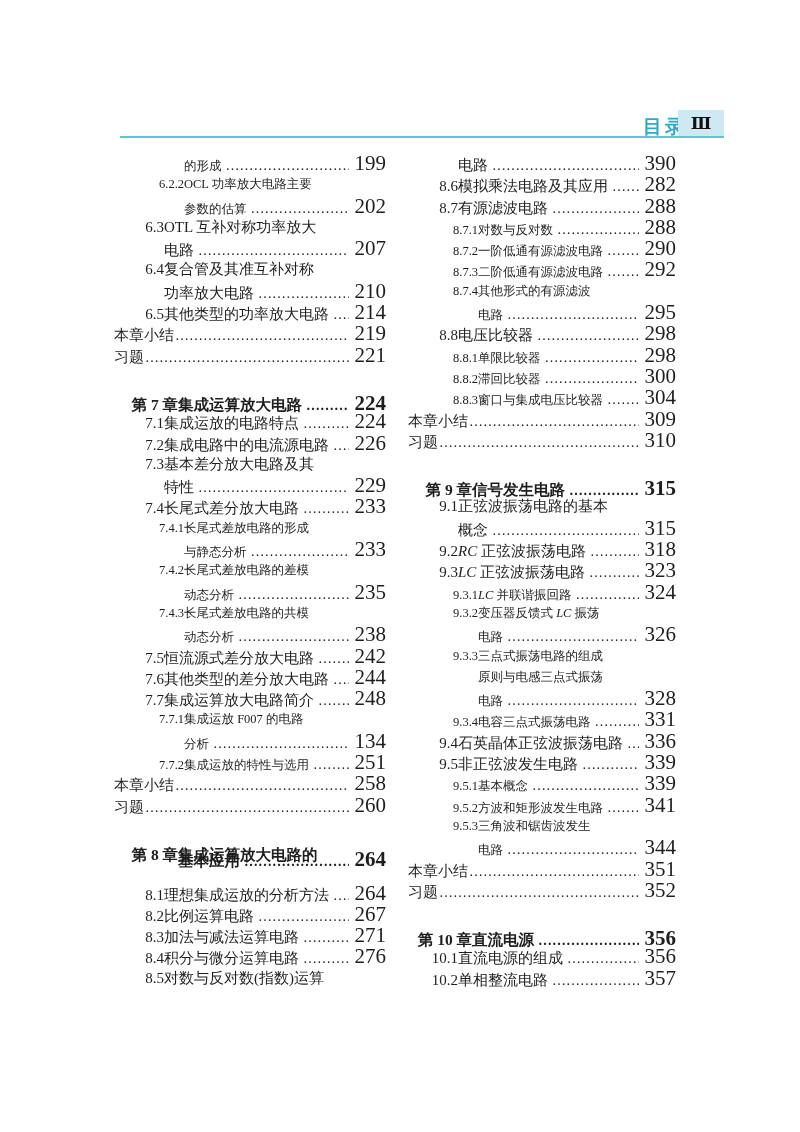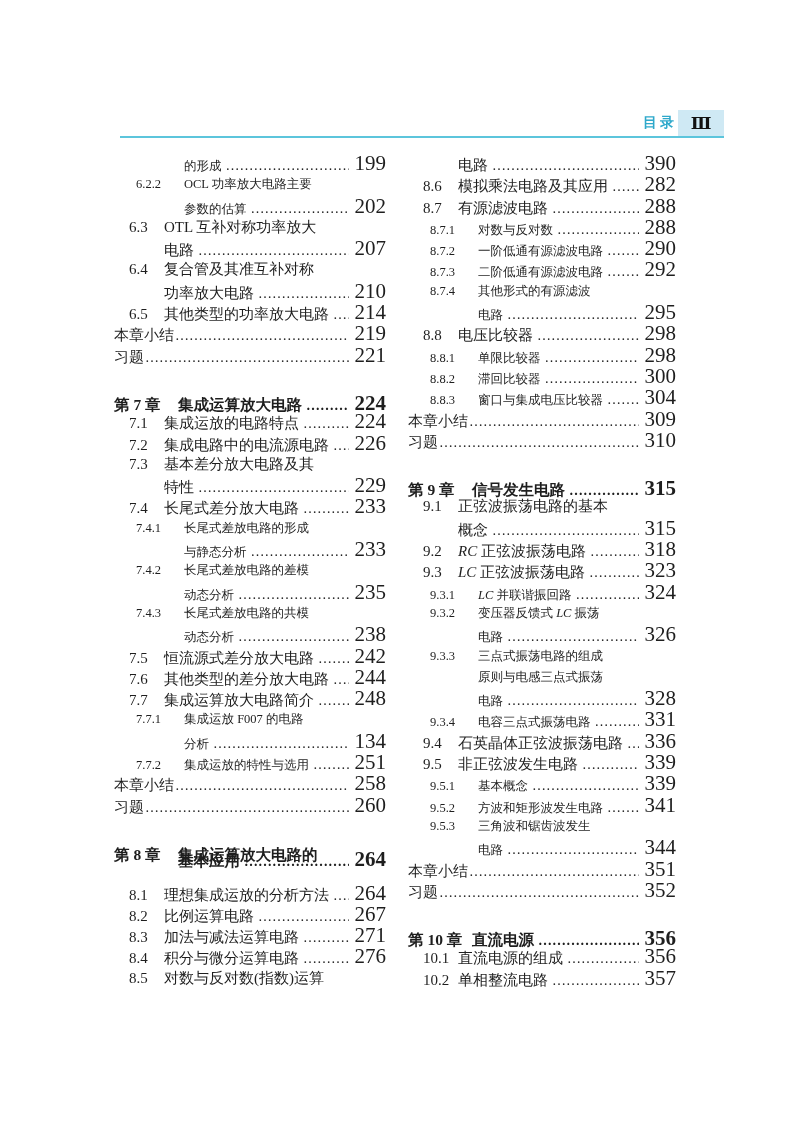--- a/index.html
+++ b/index.html
@@ -6,42 +6,42 @@
   body{
     width:800px;height:1132px;position:relative;overflow:hidden;
     font-family:"Liberation Serif","DejaVu Serif",serif;
     color:#1e1e1e;
   }
   .page{position:absolute;inset:0;background:#fff;}
 
   
   .hdr-title{
     position:absolute;top:114px;left:643px;
-    font-size:14px;letter-spacing:3px;font-weight:bold;
+    font-size:19px;letter-spacing:3px;font-weight:bold;
   }
   .hdr-badge{
     position:absolute;top:110px;left:678px;width:46px;height:27px;
     display:flex;align-items:center;justify-content:center;
     font-size:17px;font-weight:bold;color:#111;
   }
   .hdr-rule{
     position:absolute;top:136px;left:120px;width:604px;height:2px;
   }
 
   
   .col{position:absolute;top:153px;}
   .col-left{left:114px;width:272px;}
   .col-right{left:408px;width:268px;}
 
   .row{
     display:flex;align-items:baseline;
     height:21.3px;line-height:21.3px;
     font-size:15px;white-space:nowrap;
   }
-  .row .num{flex:none;}
+  .row .num{flex:none;text-align:right;}
   .row .title{flex:none;}
   .row .title i{font-style:italic;}
   .row .leader{
     flex:1 1 auto;overflow:hidden;white-space:nowrap;
     margin-left:4px;margin-right:2px;font-size:14px;
   }
   .row .pg{flex:none;min-width:26px;text-align:right;font-size:21px;margin-left:4px;}
 
   .row.chapter{font-weight:bold;font-size:15.5px;margin-top:12px;}
   .row.chapter .num{min-width:64px;margin-top:16px;}

